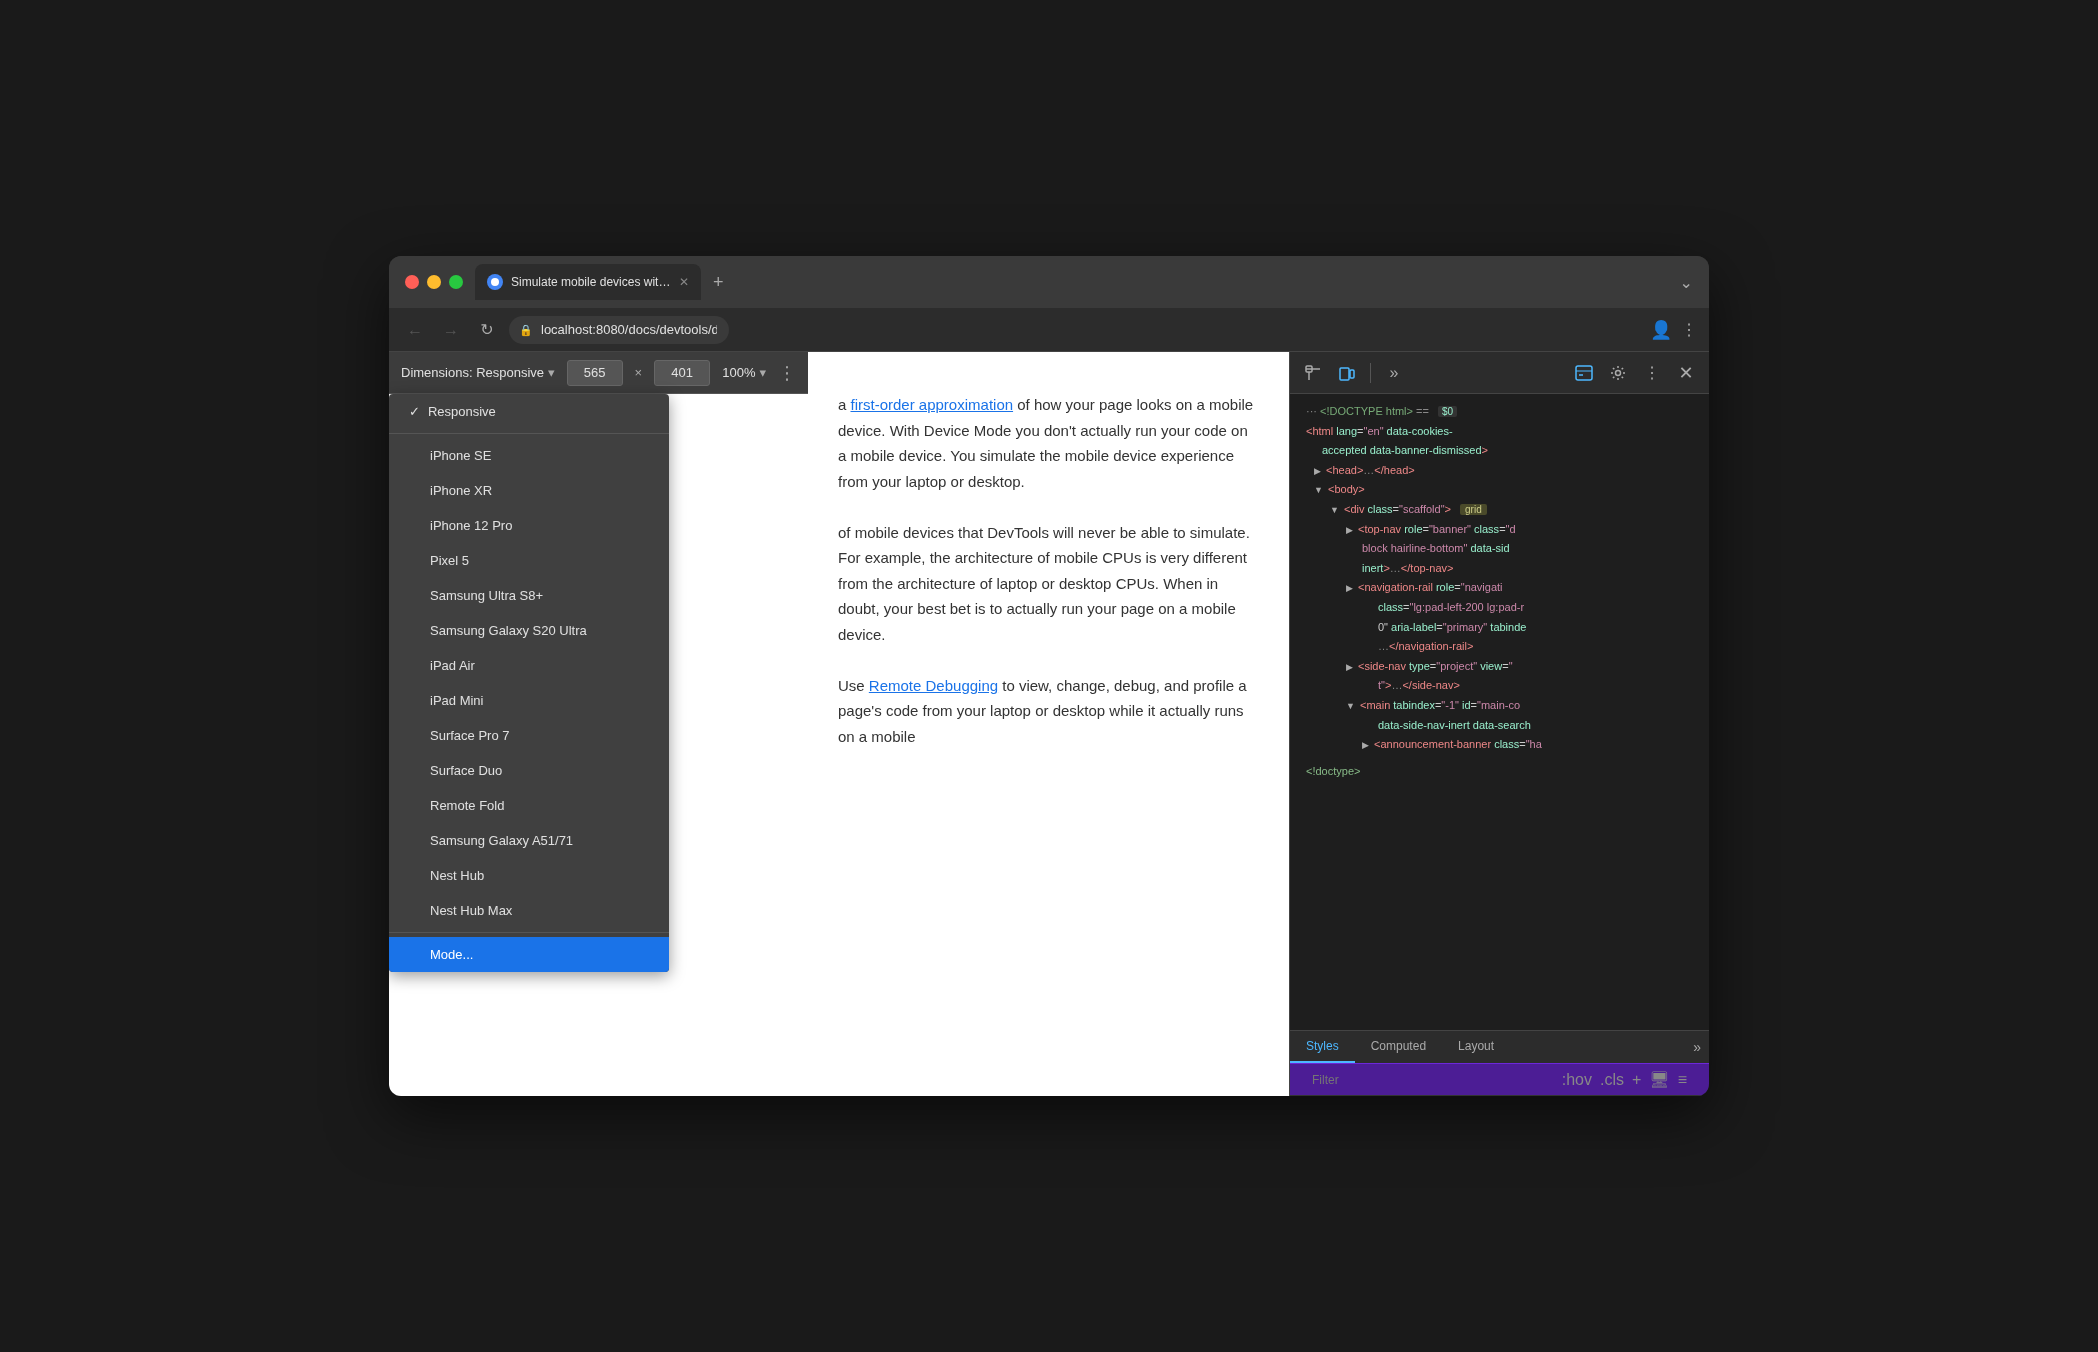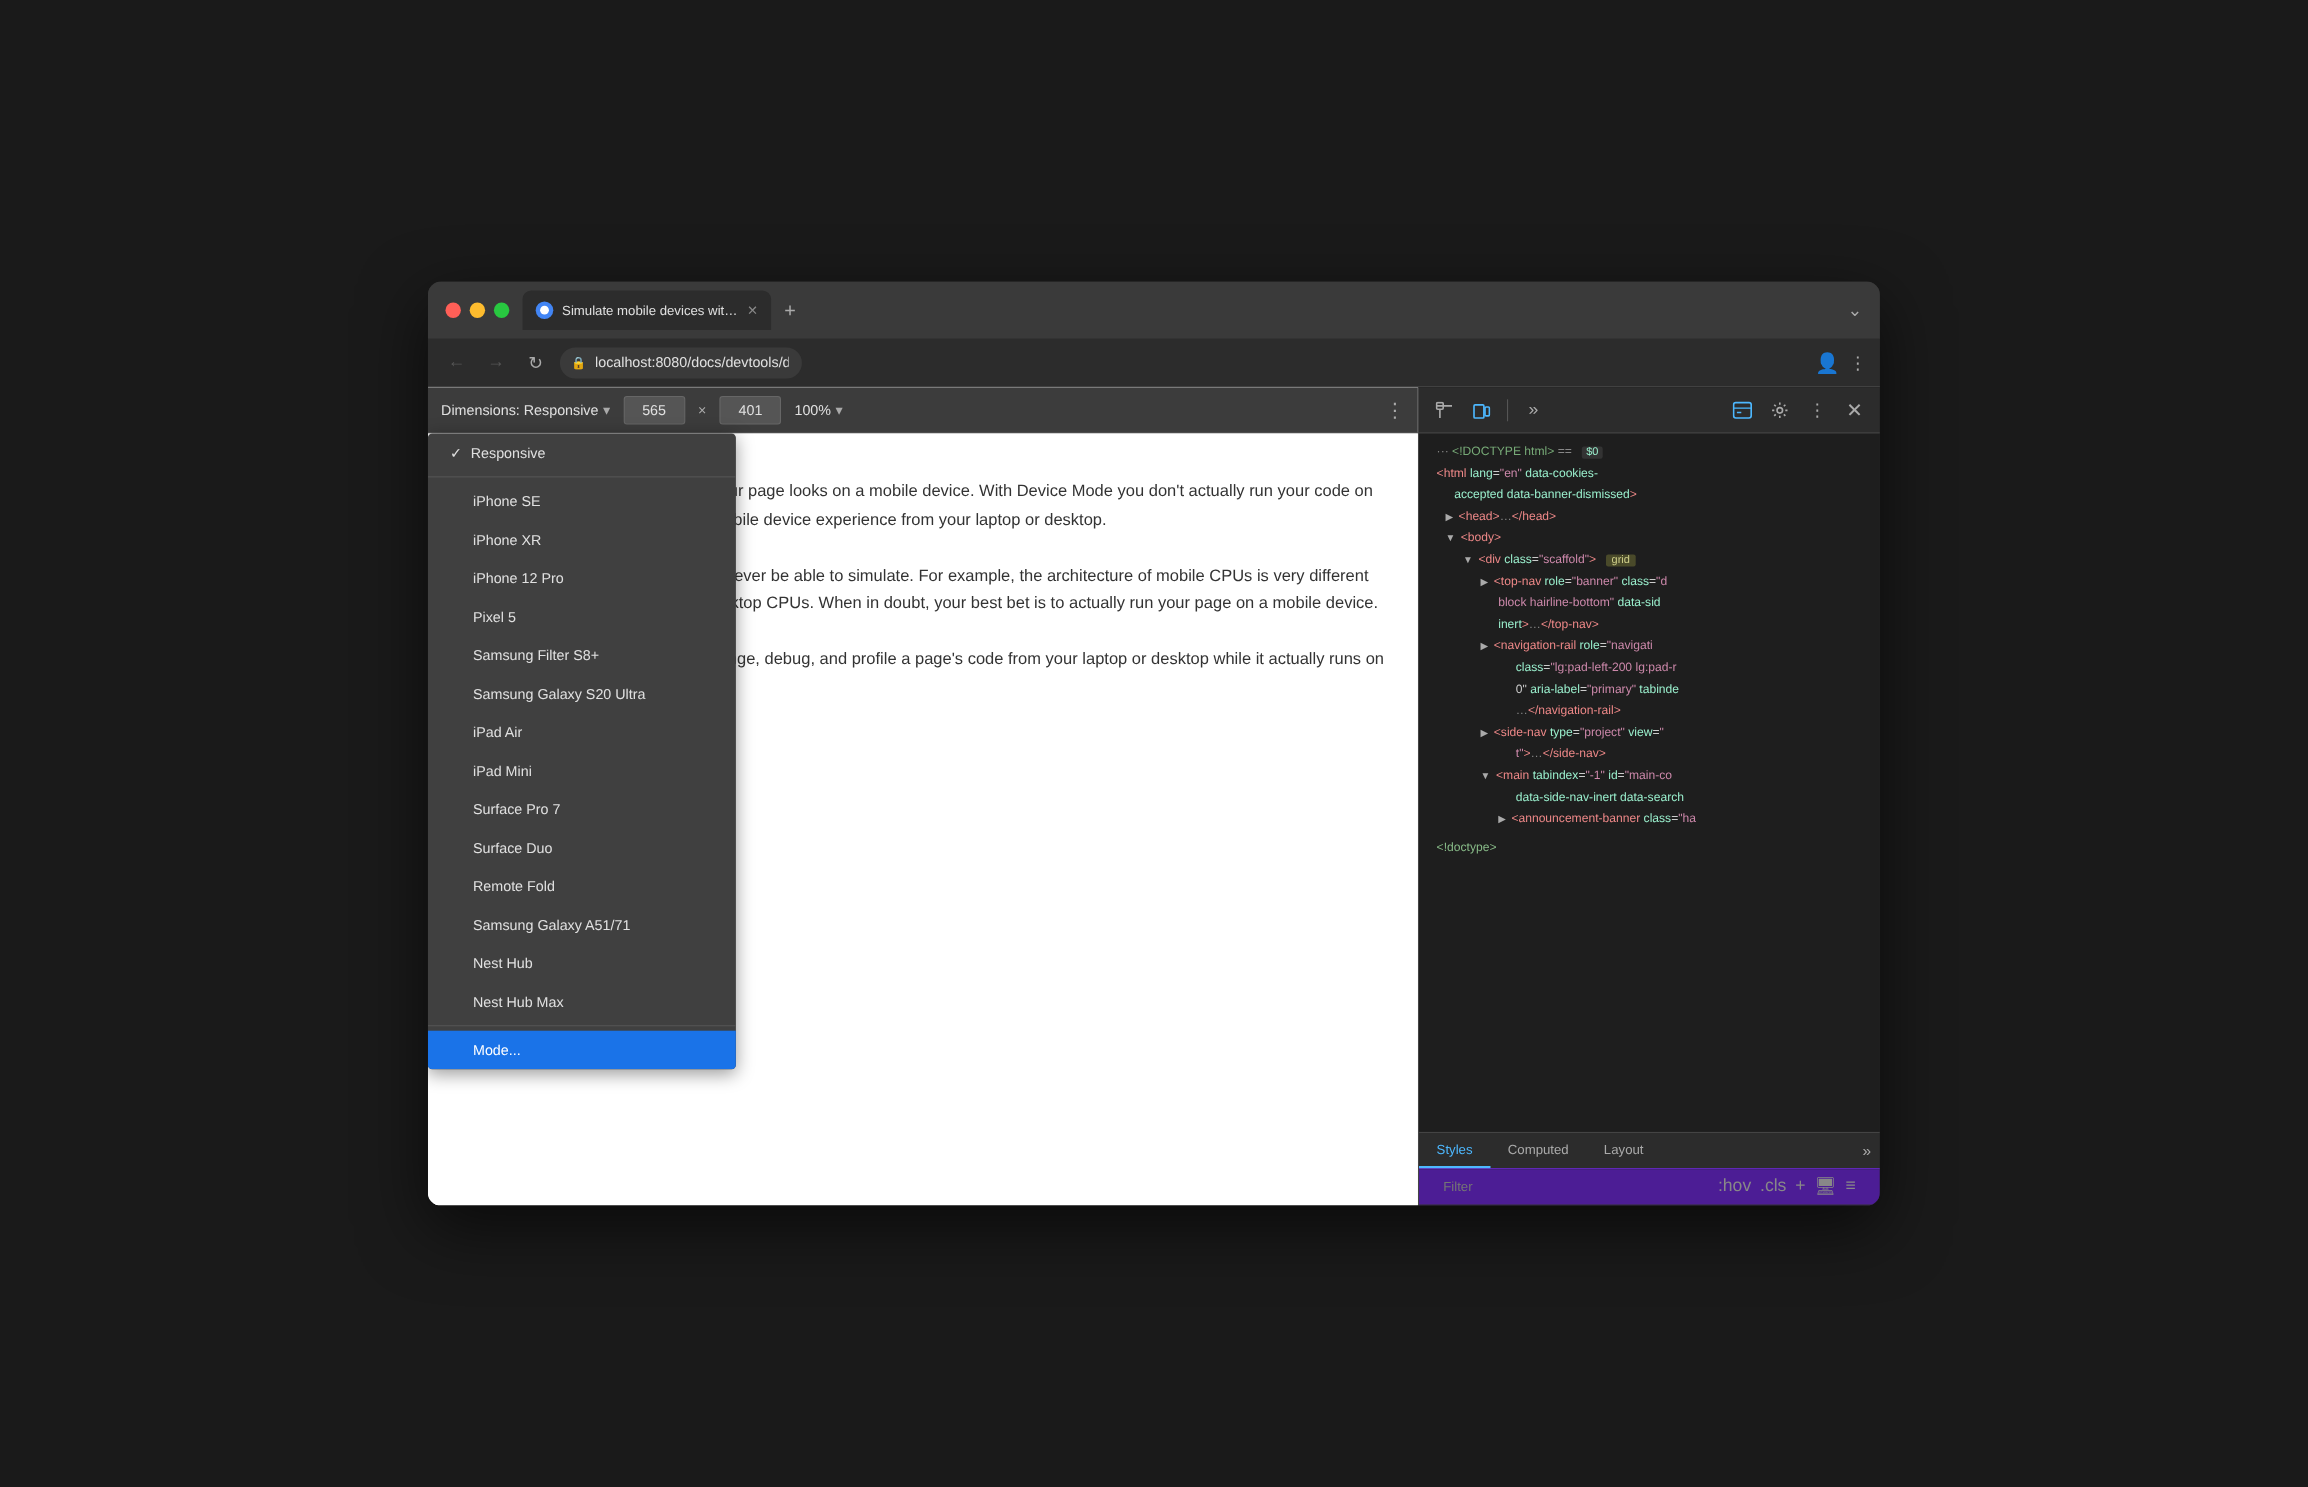--- a/index.html
+++ b/index.html
@@ -150,21 +150,21 @@
     
     .devtools-area {
       flex: 1;
       display: flex;
       overflow: hidden;
     }
     
     .content-area {
       flex: 1;
       display: flex;
-      flex-direction: column;
+      flex-direction: row;
       background: #fff;
       overflow: hidden;
       position: relative;
     }
     
     .device-toolbar {
       background: #3c3c3c;
       height: 42px;
       display: flex;
       align-items: center;
@@ -435,21 +435,21 @@
           <div class="dropdown-item">
             <span>iPhone XR</span>
           </div>
           <div class="dropdown-item">
             <span>iPhone 12 Pro</span>
           </div>
           <div class="dropdown-item">
             <span>Pixel 5</span>
           </div>
           <div class="dropdown-item">
-            <span>Samsung Filter S8+</span>
+            <span>Samsung Ultra S8+</span>
           </div>
           <div class="dropdown-item">
             <span>Samsung Galaxy S20 Ultra</span>
           </div>
           <div class="dropdown-item">
             <span>iPad Air</span>
           </div>
           <div class="dropdown-item">
             <span>iPad Mini</span>
           </div>

